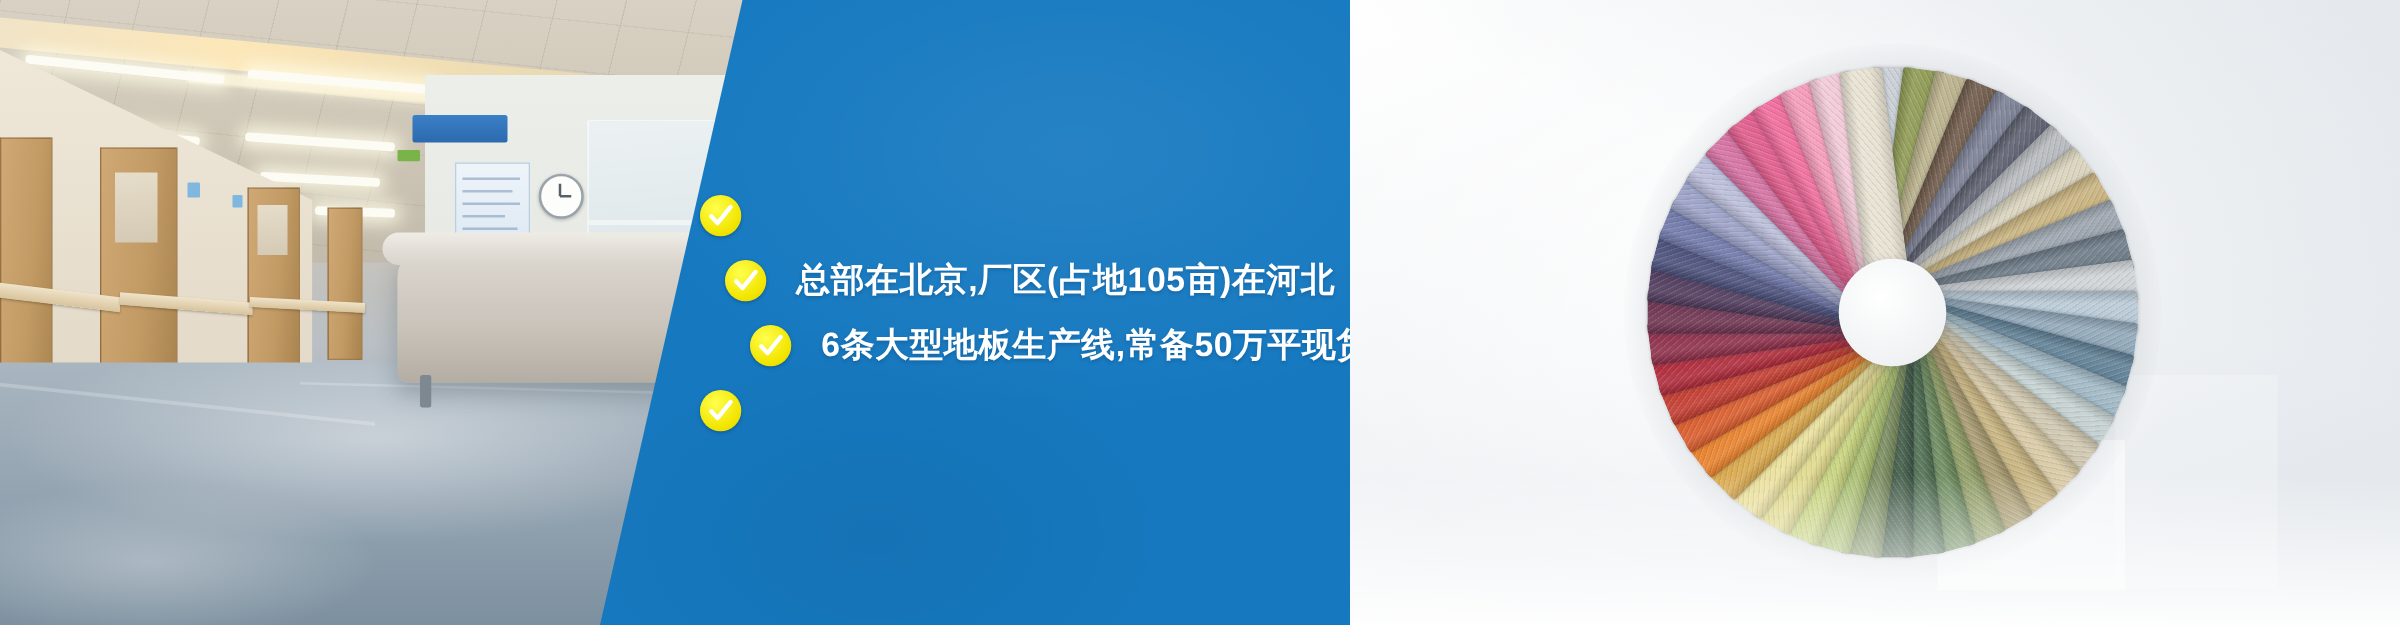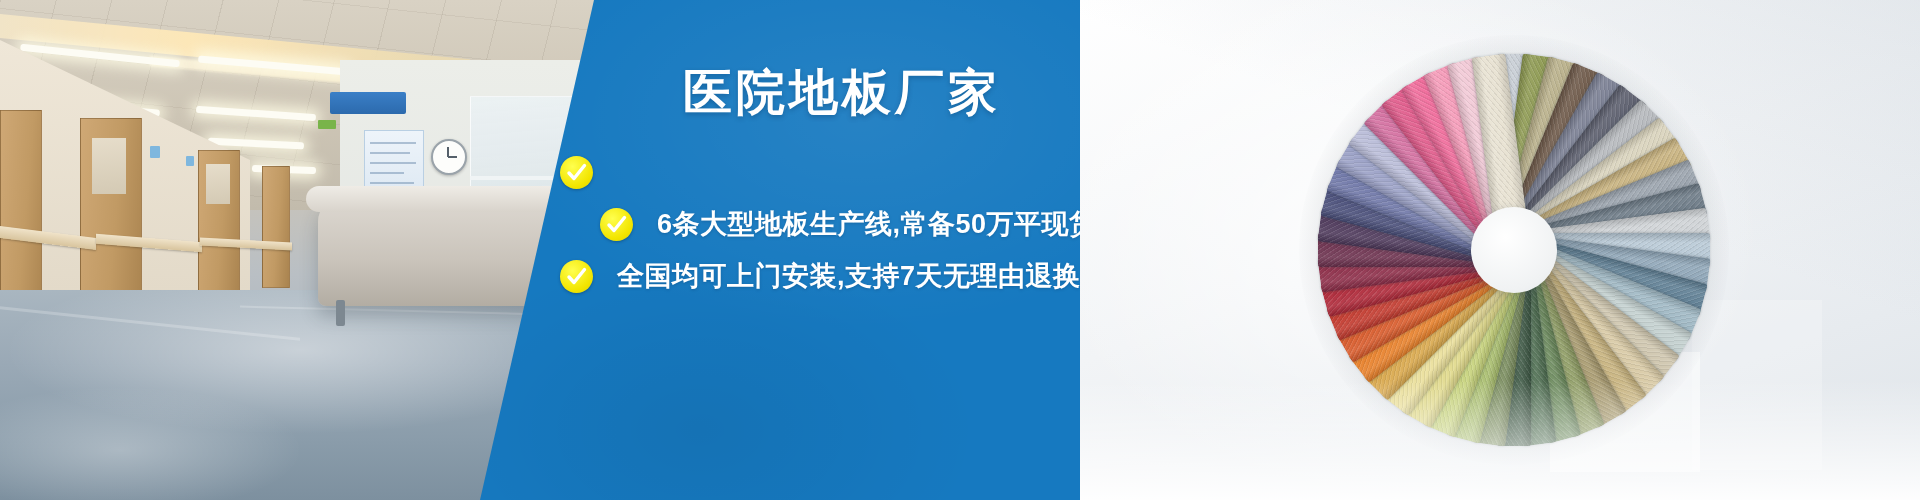--- a/index.html
+++ b/index.html
@@ -185,49 +185,55 @@
     <div class="desk-top"></div>
     <div class="desk-leg" style="left:336px;top:300px;width:9px;height:26px;"></div>
     <div class="desk-leg" style="left:546px;top:298px;width:9px;height:26px;"></div>
 
     <div class="photo-fade"></div>
   </div>
 
   <div class="blue"></div>
   <div class="blue-tex"></div>
 
-  <div class="title">医院地板厂家</div>
 
   <div class="bullets">
 
     <div class="brow">
       <div class="chk">
         <svg width="23" height="23" viewBox="0 0 23 23" aria-hidden="true">
           <path d="M4 12 L9 17.5 L19.5 4.5" fill="none" stroke="#ffffff" stroke-width="3.4" stroke-linecap="round" stroke-linejoin="round"></path>
         </svg>
       </div>
     </div>
 
+    <div class="brow" style="margin-left:20px;">
+      <div class="chk">
+        <svg width="23" height="23" viewBox="0 0 23 23" aria-hidden="true">
+          <path d="M4 12 L9 17.5 L19.5 4.5" fill="none" stroke="#ffffff" stroke-width="3.4" stroke-linecap="round" stroke-linejoin="round"></path>
+        </svg>
+      </div>
+      <div class="btxt">总部在北京,厂区(占地105亩)在河北</div>
+    </div>
 
     <div class="brow" style="margin-left:40px;">
       <div class="chk">
         <svg width="23" height="23" viewBox="0 0 23 23" aria-hidden="true">
           <path d="M4 12 L9 17.5 L19.5 4.5" fill="none" stroke="#ffffff" stroke-width="3.4" stroke-linecap="round" stroke-linejoin="round"></path>
         </svg>
       </div>
       <div class="btxt">6条大型地板生产线,常备50万平现货</div>
     </div>
 
     <div class="brow" style="margin-left:0px;">
       <div class="chk">
         <svg width="23" height="23" viewBox="0 0 23 23" aria-hidden="true">
           <path d="M4 12 L9 17.5 L19.5 4.5" fill="none" stroke="#ffffff" stroke-width="3.4" stroke-linecap="round" stroke-linejoin="round"></path>
         </svg>
       </div>
-      <div class="btxt">全国均可上门安装,支持7天无理由退换</div>
     </div>
 
   </div>
 
   <div class="right">
     <div class="right-shade"></div>
     <div class="ghost" style="left:470px;top:352px;width:150px;height:120px;"></div>
     <div class="ghost" style="left:612px;top:300px;width:130px;height:170px;opacity:.45;"></div>
     <div class="fan-shadow" style="left:434px;top:250px;"></div>
     <div class="fan">

